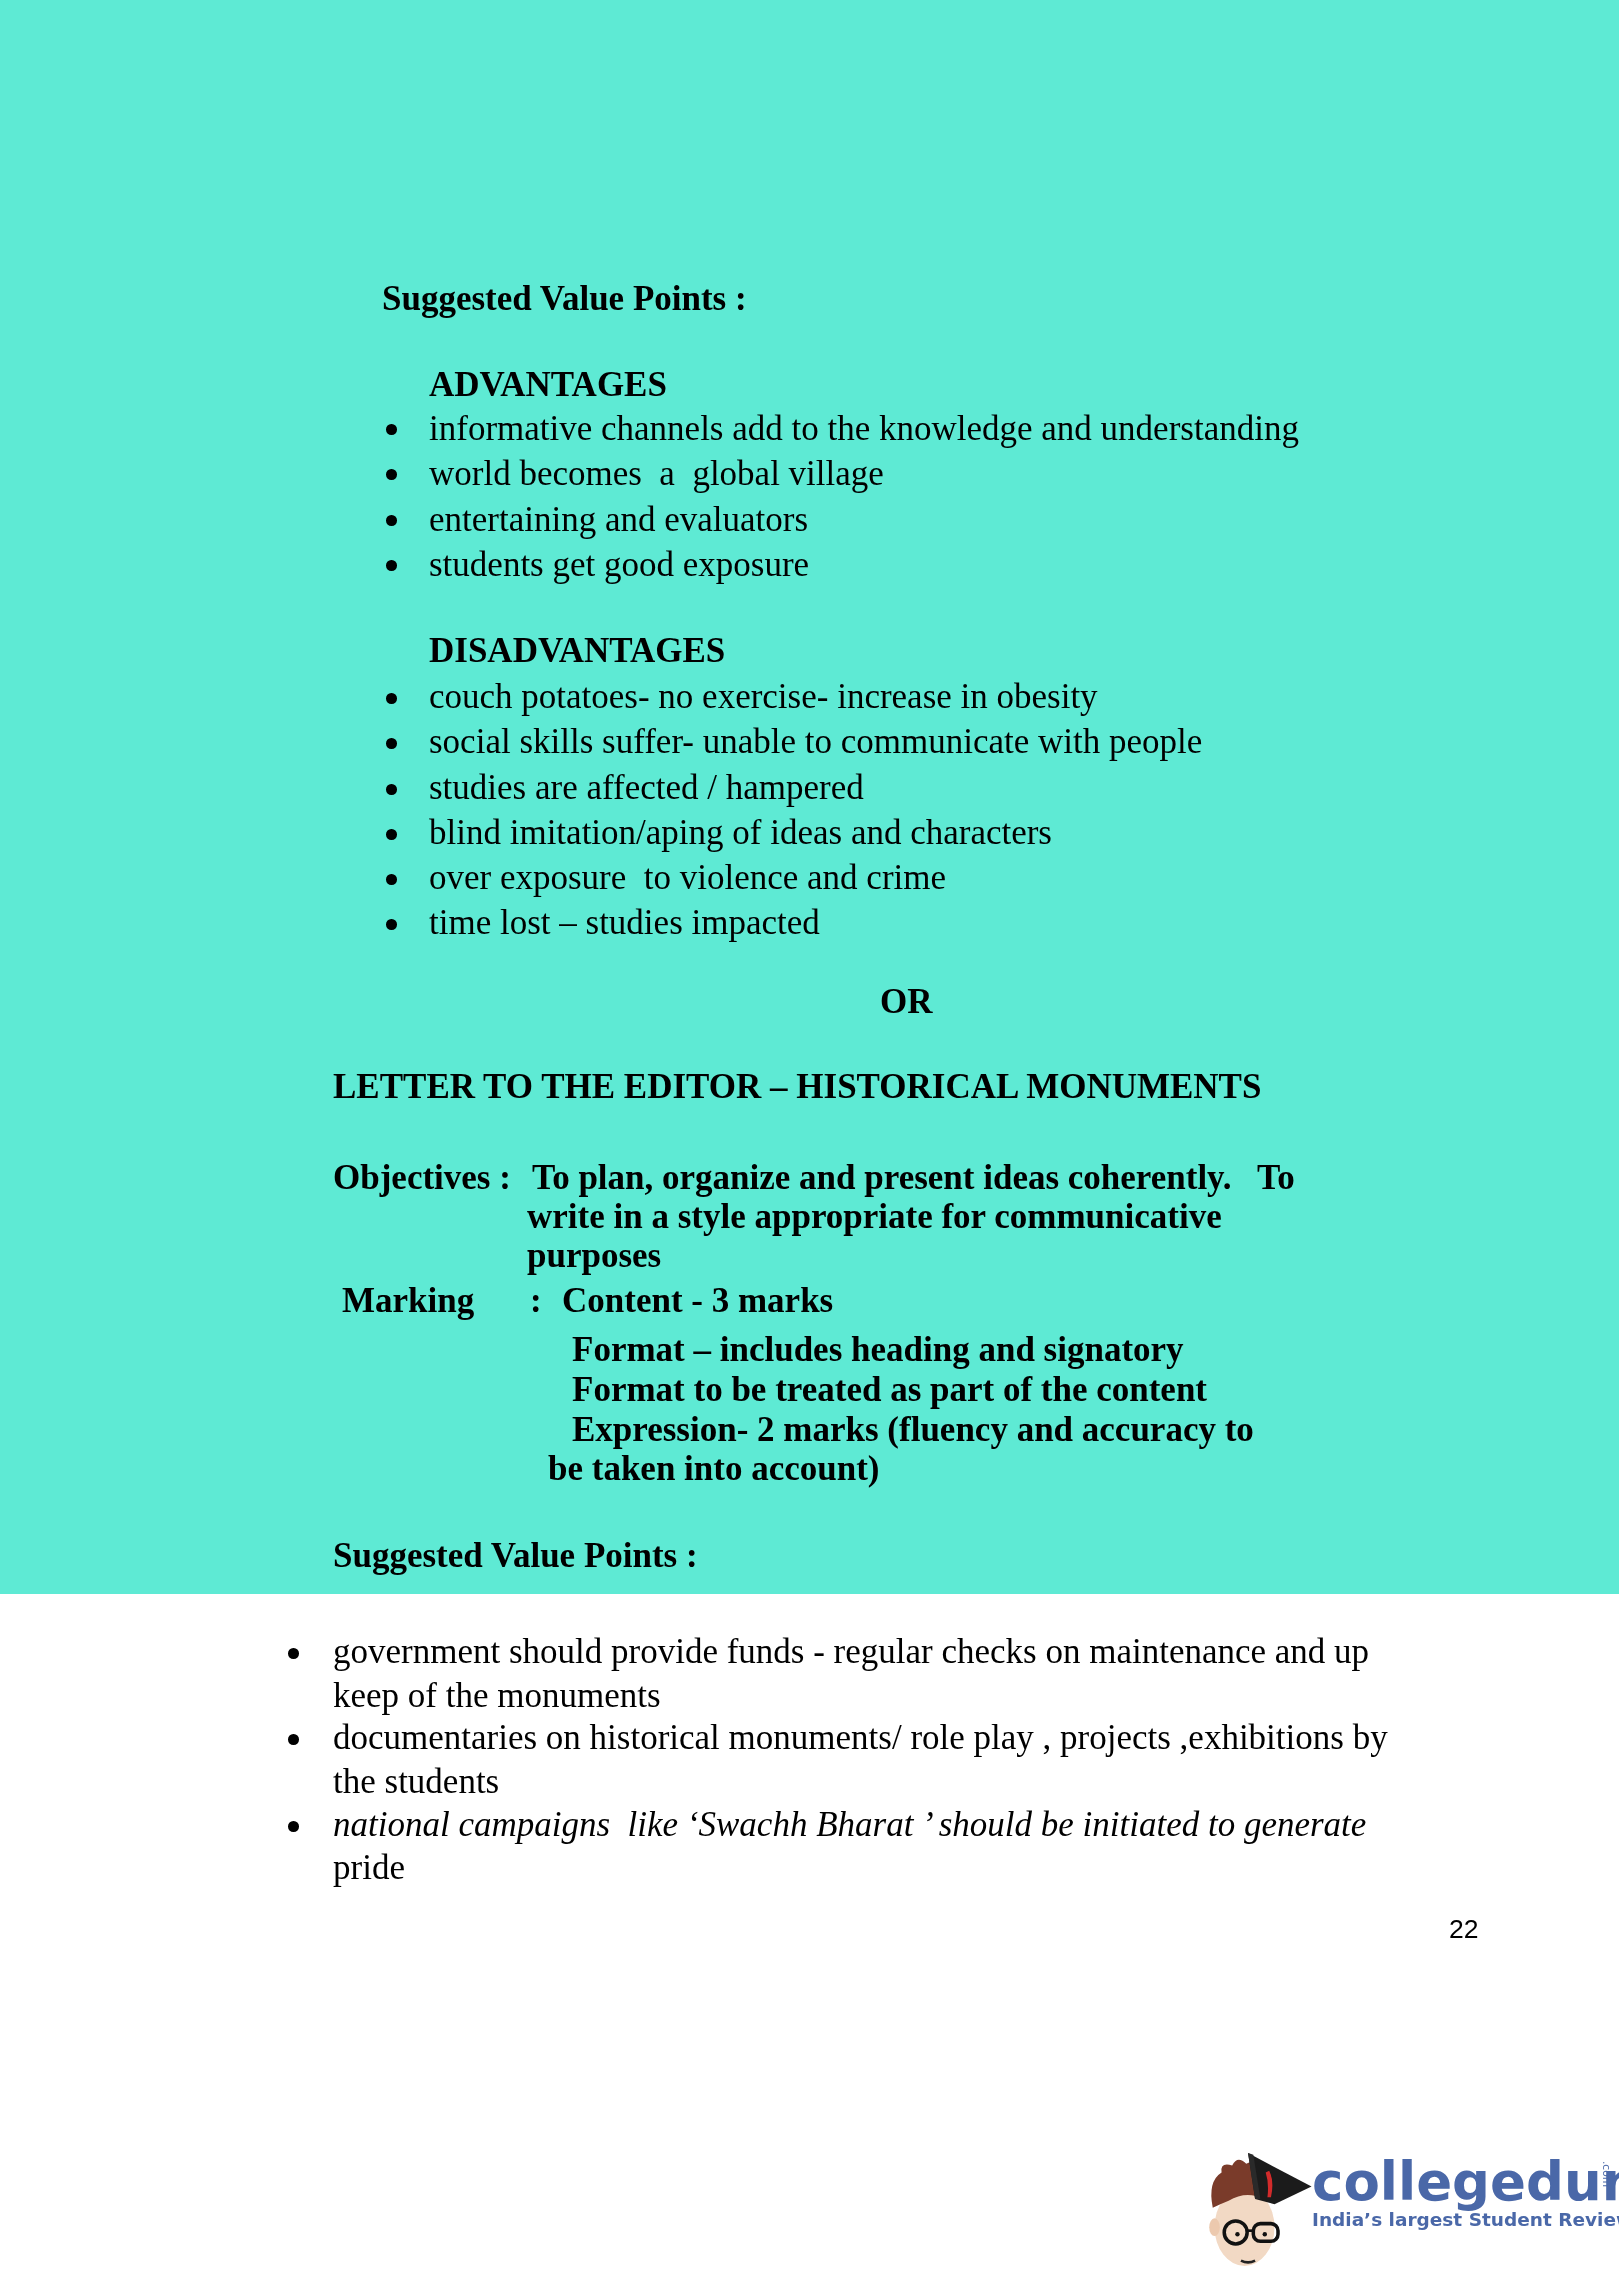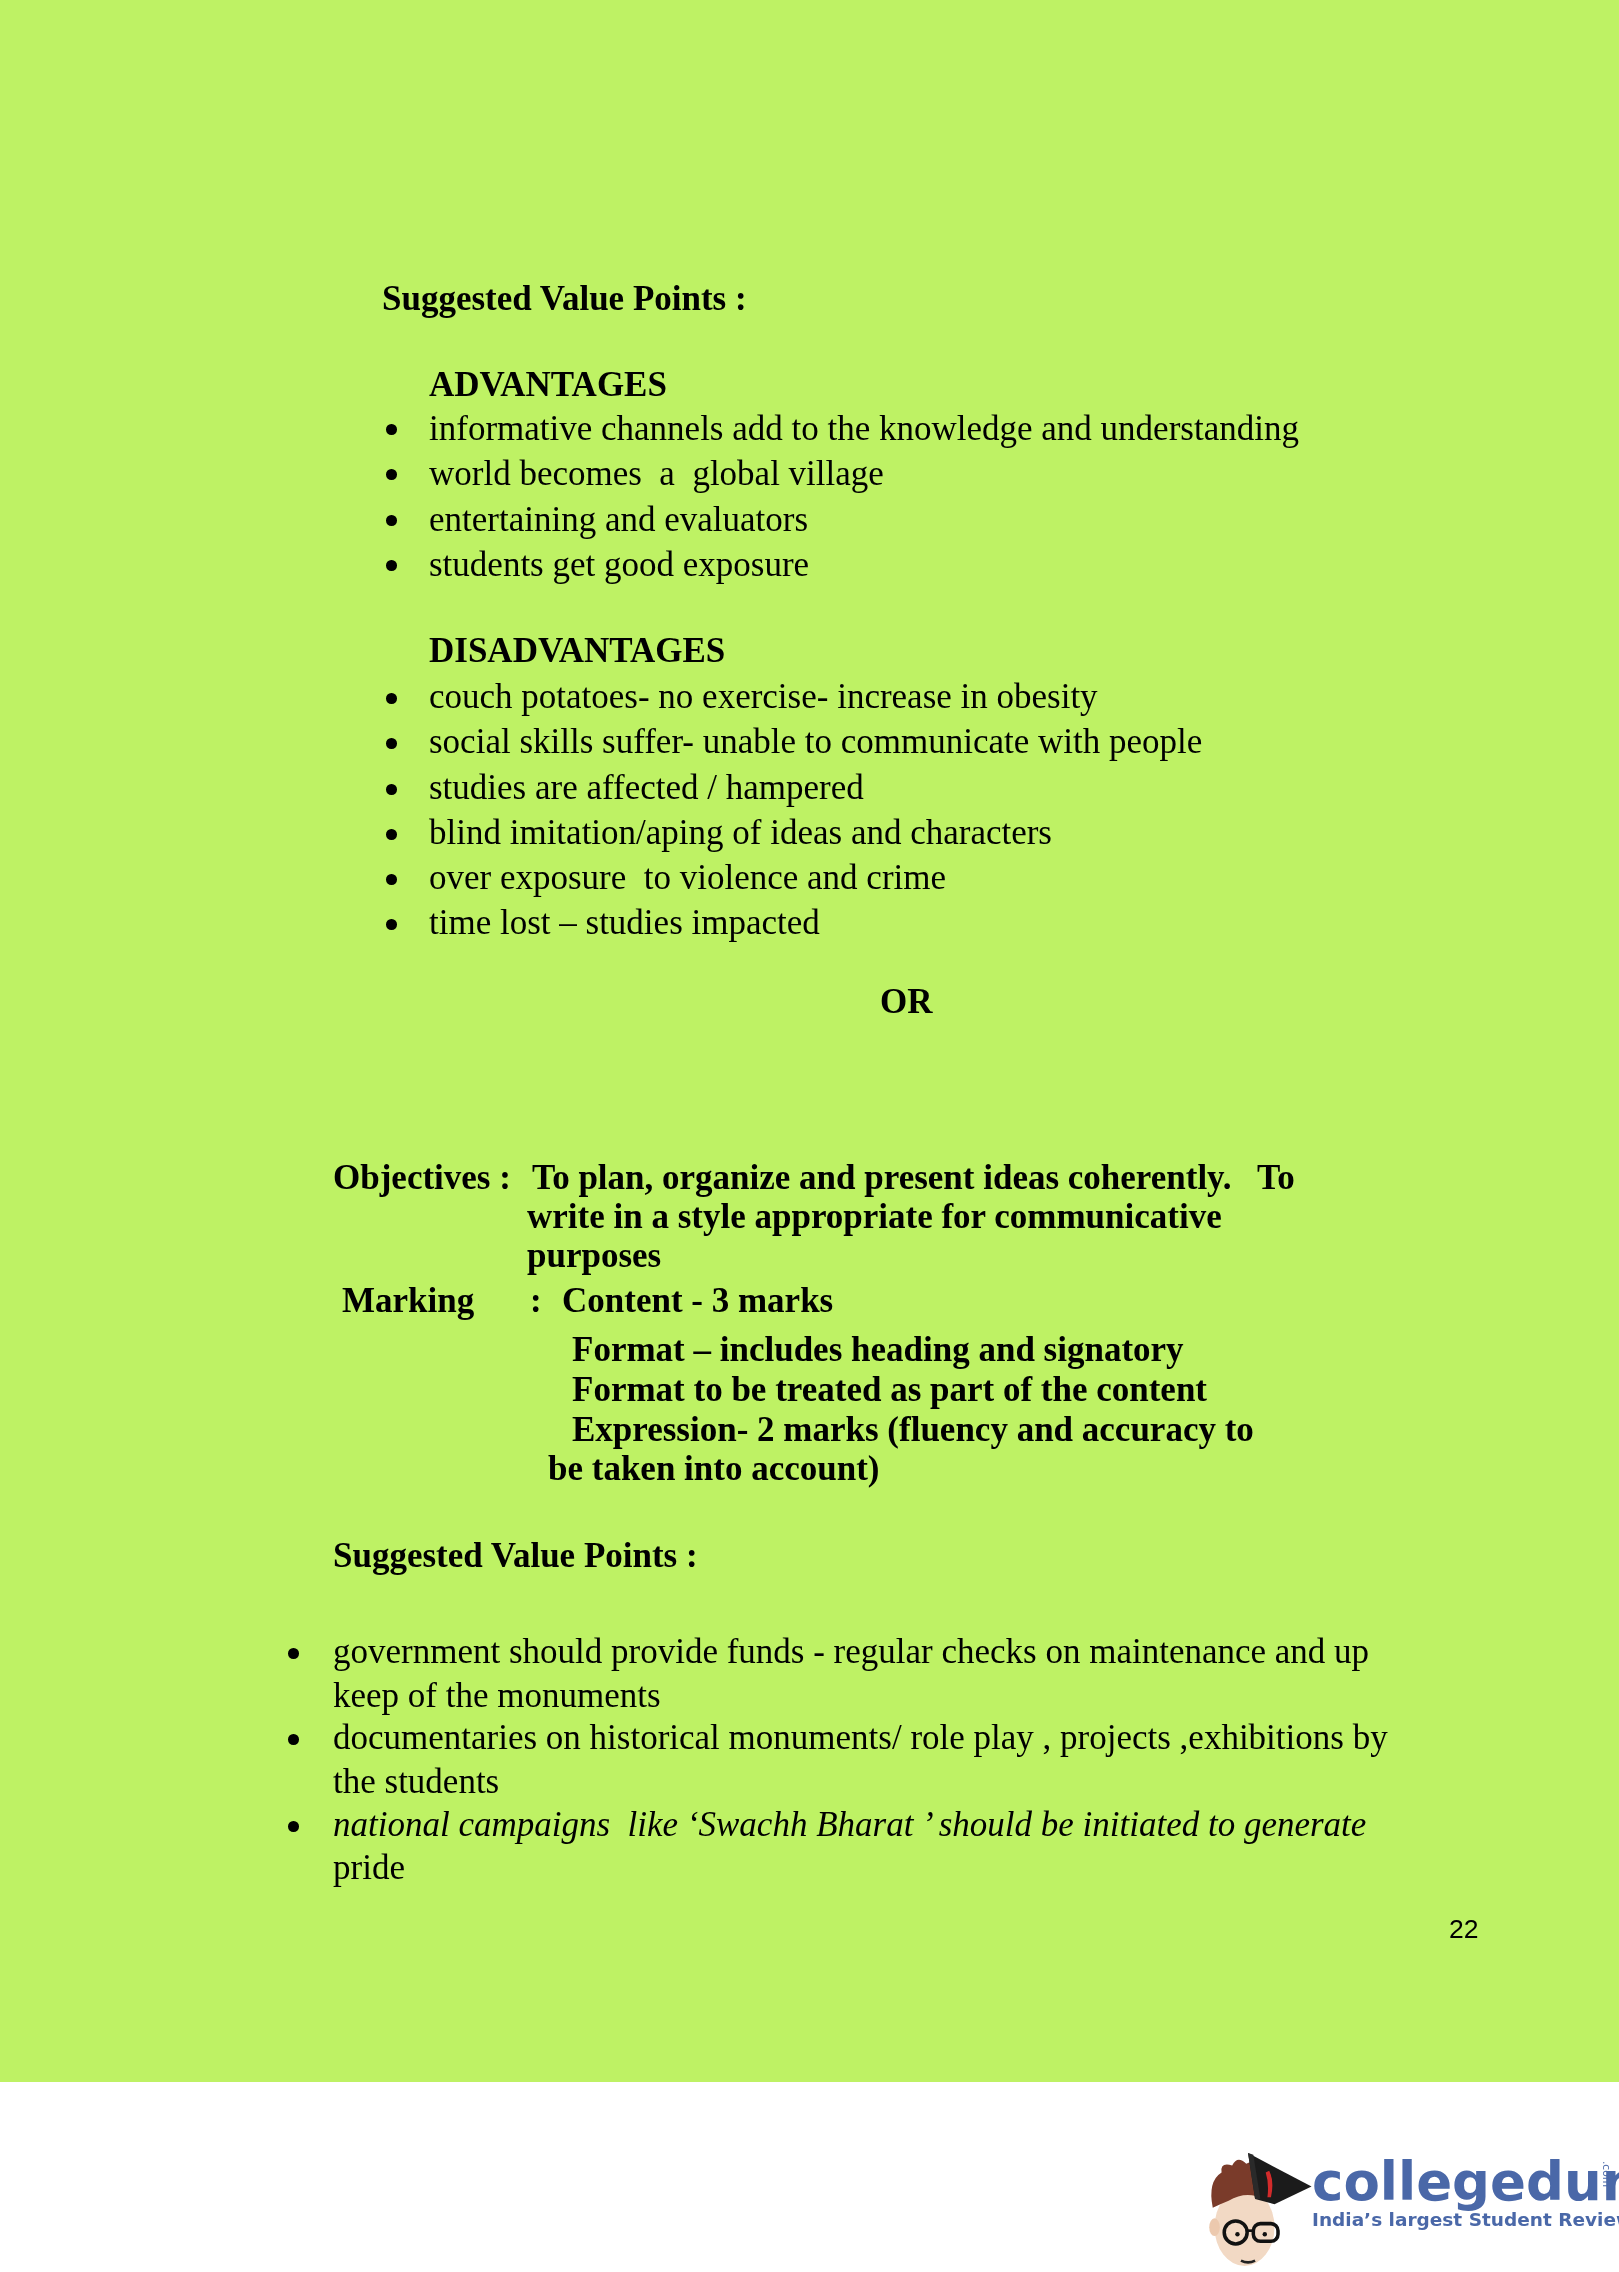--- a/index.html
+++ b/index.html
@@ -1,17 +1,17 @@
 <!DOCTYPE html>
 <html style="font-size:14px"><head>
   <meta charset="utf-8">
   <style>
     html, body { margin: 0; padding: 0; background: #ffffff; }
     body { width: 1620px; height: 2273px; position: relative; overflow: hidden; color: #000; }
-    .page { position: absolute; left: 0; top: 0; width: 1620px; height: 2082px; background: #bef264; }
+    .page { position: absolute; left: 0; top: 0; width: 1620px; height: 1594px; background: #5eead4; }
     .t { position: absolute; white-space: pre; font-family: "Liberation Serif", "DejaVu Serif", serif; font-size: 35px; line-height: 1; }
     .b { font-weight: bold; }
     .bullet { position: absolute; width: 10.6px; height: 10.6px; border-radius: 50%; background: #000; }
     .pagenum { position: absolute; font-family: "Liberation Sans", "DejaVu Sans", sans-serif; font-size: 26.5px; line-height: 1; white-space: pre; }
     .footer-note { position: absolute; font-family: "Liberation Sans", "DejaVu Sans", sans-serif; font-style: italic; font-size: 27px; line-height: 1; white-space: pre; }
     .logo-text { position: absolute; font-family: "DejaVu Sans", "Liberation Sans", sans-serif; font-weight: bold; font-size: 53px; line-height: 1; letter-spacing: 0px; white-space: pre; }
     .logo-com { position: absolute; font-family: "DejaVu Sans", sans-serif; font-size: 10.6px; line-height: 1; transform: rotate(90deg); transform-origin: left top; white-space: pre; }
     .logo-tag { position: absolute; font-family: "DejaVu Sans", "Liberation Sans", sans-serif; font-weight: bold; font-size: 18.5px; line-height: 1; white-space: pre; }
   </style>
 </head>
@@ -46,20 +46,21 @@
     <span class="bullet" style="left:386px; top:829px;"></span>
     <div class="t" style="left:429px; top:815px;">blind imitation/aping of ideas and characters</div>
     <span class="bullet" style="left:386px; top:874px;"></span>
     <div class="t" style="left:429px; top:860px;">over exposure  to violence and crime</div>
     <span class="bullet" style="left:386px; top:919px;"></span>
     <div class="t" style="left:429px; top:905px;">time lost – studies impacted</div>
   </div>
 
   <div class="t b" style="left:880px; top:984px;">OR</div>
 
+  <div class="t b" style="left:333px; top:1069px;">LETTER TO THE EDITOR – HISTORICAL MONUMENTS</div>
 
   <div>
     <div class="t b" style="left:333px; top:1160px;">Objectives :</div>
     <div class="t b" style="left:532px; top:1160px;">To plan, organize and present ideas coherently.   To</div>
     <div class="t b" style="left:527px; top:1199px;">write in a style appropriate for communicative</div>
     <div class="t b" style="left:527px; top:1238px;">purposes</div>
   </div>
 
   <div>
     <div class="t b" style="left:342px; top:1283px;">Marking</div>

